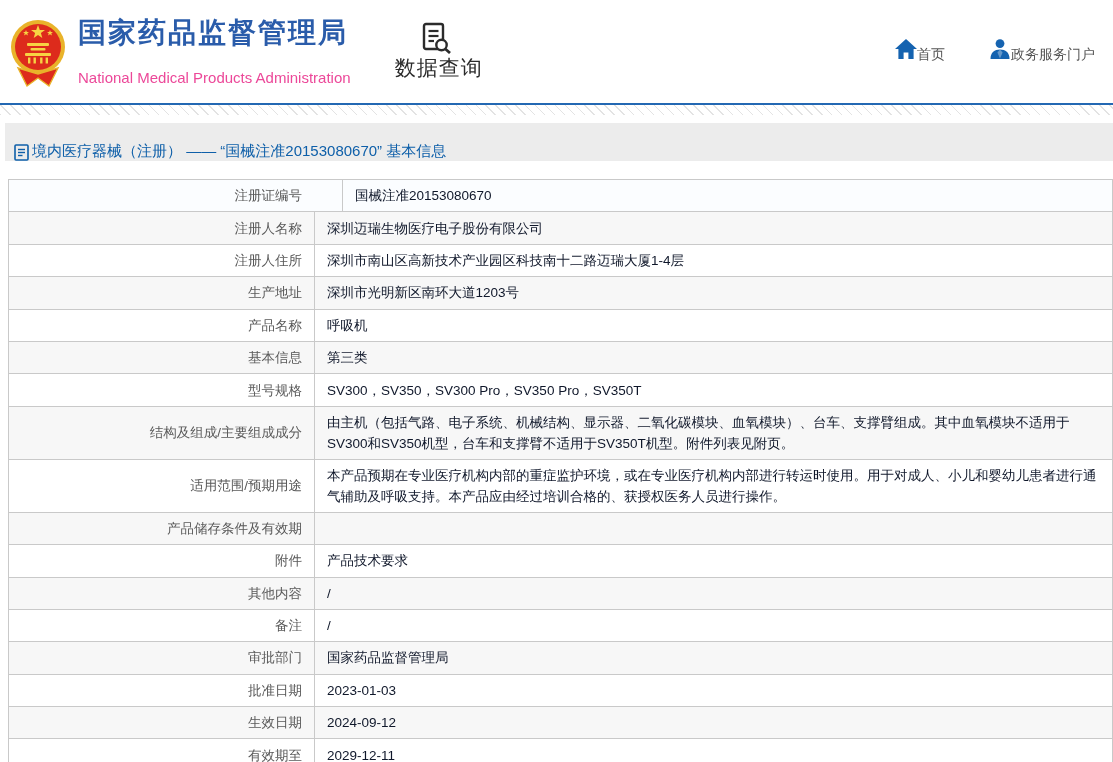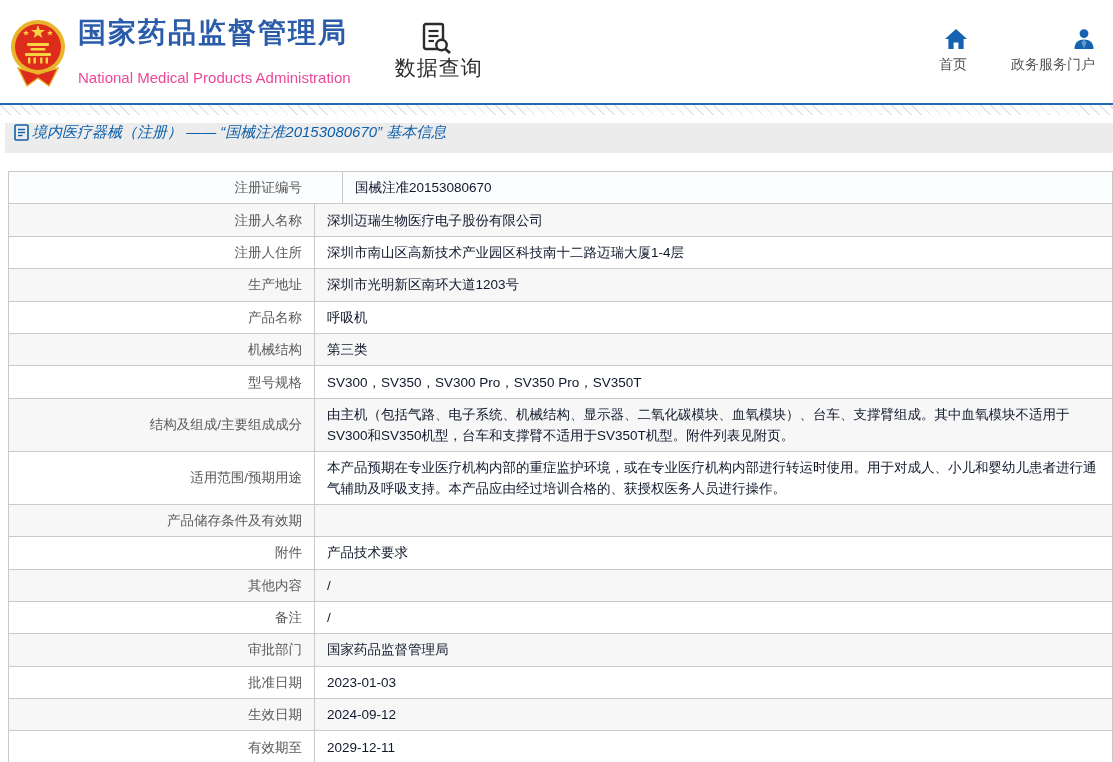--- a/index.html
+++ b/index.html
@@ -9,33 +9,33 @@
   
   .header { height:103px; display:flex; align-items:center; padding-left:10px; background:#fff; }
   .emblem { width:56px; height:74px; flex:none; margin-top:2px; }
   .logo-text { margin-left:12px; }
   .logo-title { color:#2a5caa; font-size:28px; font-weight:bold; letter-spacing:2px; line-height:32px; }
   .logo-sub { color:#ec4899; font-size:15px; margin-top:20px; }
   .dq { display:flex; align-items:center; margin-left:40px;flex-direction:column; }
   .dq-icon { width:30px; height:32px; flex:none; }
   .dq-label { font-size:21px; color:#2b2b2b; letter-spacing:1px; margin-left:4px; }
   .nav { margin-left:auto; display:flex; gap:44px; margin-right:18px; }
-  .nav-item { display:flex; flex-direction:column; align-items:flex-end; cursor:pointer; }
+  .nav-item { display:flex; align-items:flex-start; cursor:pointer; }
   .nav-item svg { width:22px; height:20px; }
   .nav-label { font-size:14px; color:#555; margin-top:7px; white-space:nowrap; }
 
   
   .blue-line { height:2px; background:#2368b3; }
   .hatch { height:10px; background:
     repeating-linear-gradient(45deg, #e3e3e3 0 1px, transparent 1px 7px); }
   .gap8 { height:8px; }
 
   
-  .titlebar { margin-left:5px; height:30px; background:#ececec;
-    display:flex; align-items:flex-start; padding-left:9px;font-style:italic; }
+  .titlebar { margin-left:5px; height:38px; background:#ececec;
+    display:flex; align-items:flex-end; padding-left:9px; }
   .doc-icon { width:15px; height:17px; flex:none; margin-right:3px; margin-top:1px; }
   .page-title { color:#0e5fa9; font-size:15px; white-space:nowrap; }
 
   .gap18 { height:18px; }
 
   
   .table { margin-left:8px; border:1px solid #c9c9c9; border-bottom:none; background:#fff; }
   .trow { display:flex; min-height:32.4px; align-items:center; border-bottom:1px solid #c9c9c9; }
   .trow:nth-child(even) { background:#f7f7f7; }
   .trow.first { background:#fbfdff;gap:28px; }
@@ -129,21 +129,21 @@
     </div>
     <div class="trow">
       <div class="tlabel">生产地址</div>
       <div class="tvalue">深圳市光明新区南环大道1203号</div>
     </div>
     <div class="trow">
       <div class="tlabel">产品名称</div>
       <div class="tvalue">呼吸机</div>
     </div>
     <div class="trow">
-      <div class="tlabel">机械结构</div>
+      <div class="tlabel">基本信息</div>
       <div class="tvalue">第三类</div>
     </div>
     <div class="trow">
       <div class="tlabel">型号规格</div>
       <div class="tvalue">SV300，SV350，SV300 Pro，SV350 Pro，SV350T</div>
     </div>
     <div class="trow">
       <div class="tlabel">结构及组成/主要组成成分</div>
       <div class="tvalue">由主机（包括气路、电子系统、机械结构、显示器、二氧化碳模块、血氧模块）、台车、支撑臂组成。其中血氧模块不适用于SV300和SV350机型，台车和支撑臂不适用于SV350T机型。附件列表见附页。</div>
     </div>

